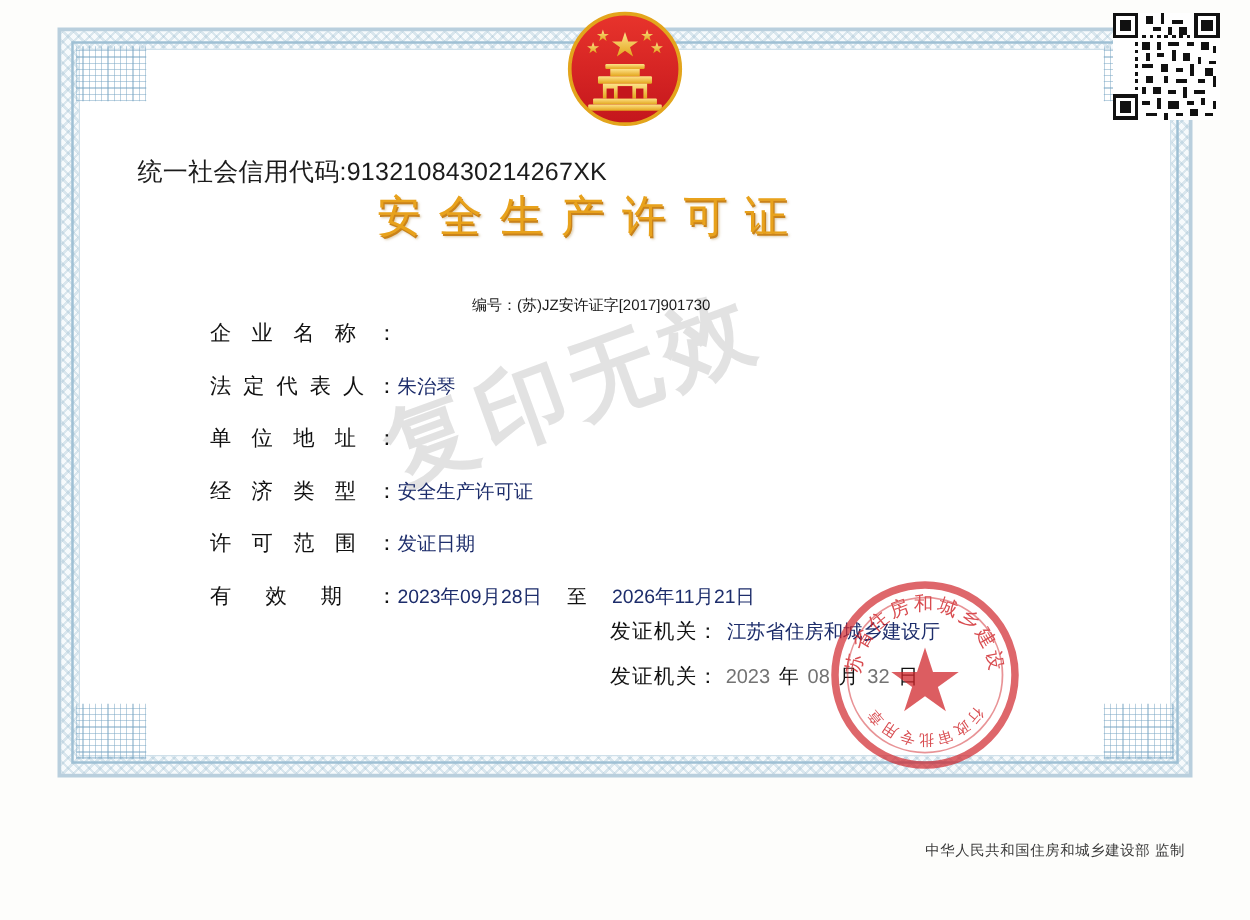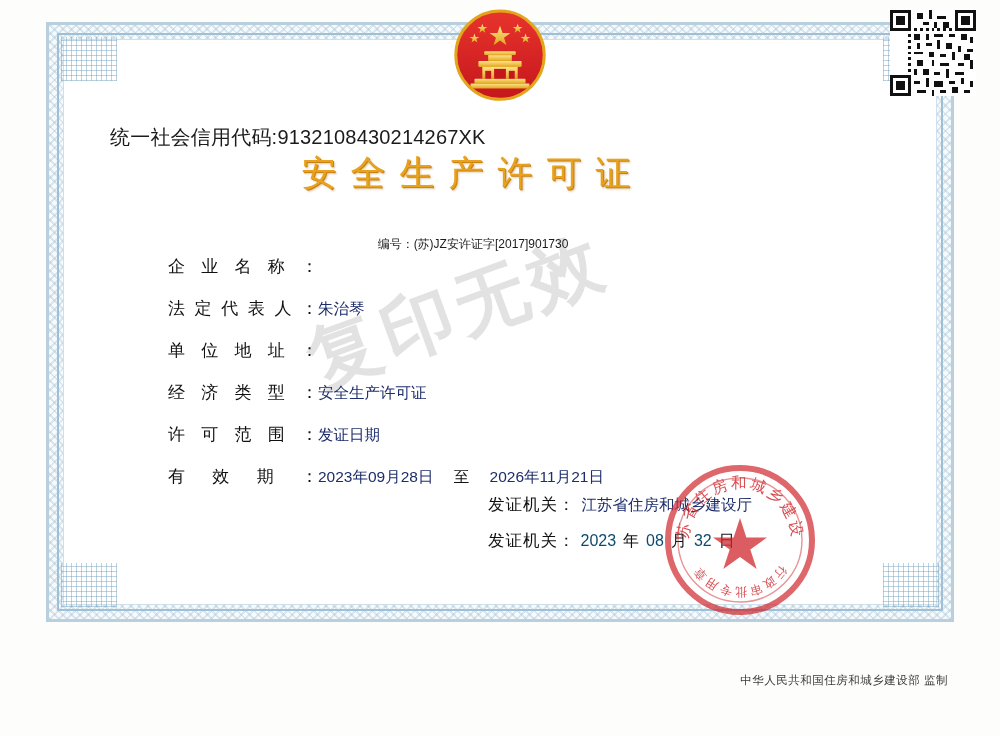--- a/index.html
+++ b/index.html
@@ -162,21 +162,21 @@
     font-size: 16.5px;
     color: #111111;
     letter-spacing: 1px;
   }
   .issuer-value {
     font-size: 15.5px;
     color: #1d2d6b;
     margin-left: 6px;
   }
   .issuer-date-num {
-    color: #0c4a6e;
+    color: #737373;
     padding: 0 5px;
   }
   .issuer-date-unit {
     color: #111111;
     padding: 0 2px;
   }
 
   
   #qr {
     position: absolute;

